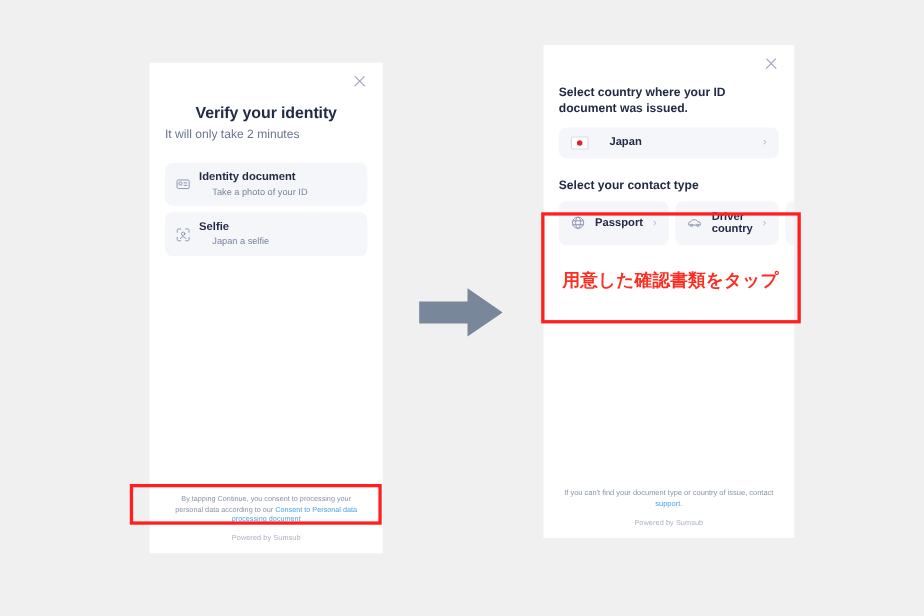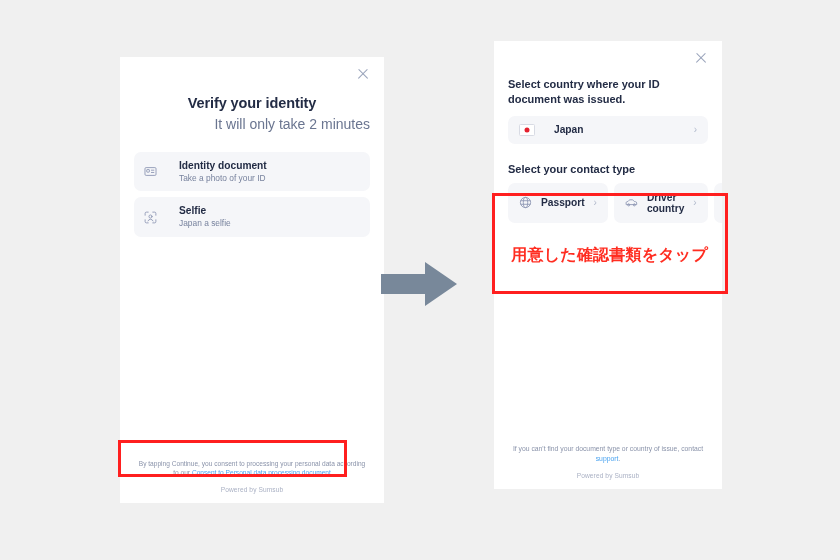--- a/index.html
+++ b/index.html
@@ -15,21 +15,21 @@
     position: relative;
   }
 
   
   .panel {
     position: absolute;
     background: #ffffff;
     box-sizing: border-box;
     overflow: hidden;
   }
-  #panel-left  { left: 120px; top: 57px; width: 264px; height: 446px; }
+  #panel-left  { left: 136px; top: 57px; width: 212px; height: 446px; }
   #panel-right { left: 494px; top: 41px; width: 228px; height: 448px; }
 
   .panel-inner {
     position: relative;
     width: 100%;
     height: 100%;
     box-sizing: border-box;
     padding: 0 14px;
     display: flex;
     flex-direction: column;
@@ -66,40 +66,40 @@
   
   .title-main {
     text-align: center;
     font-size: 14.5px;
     font-weight: bold;
     color: #232c45;
     margin-top: 8px;
     letter-spacing: -0.1px;
   }
   .title-sub {
-    text-align: right;
-    font-size: 14px;
+    text-align: left;
+    font-size: 11px;
     color: #6a7590;
     margin-top: 5px;
   }
 
   
   .rows {
     margin-top: 20px;
     display: flex;
     flex-direction: column;
     gap: 6px;
   }
   .row {
     background: #f5f6f9;
     border-radius: 7px;
     padding: 8px 10px;
     display: flex;
     align-items: center;
-    gap: 22px;
+    gap: 8px;
     cursor: pointer;
   }
   .row .row-ico {
     flex: 0 0 auto;
     width: 13px;
     height: 13px;
     display: flex;
     align-items: center;
     justify-content: center;
     color: #8d97b4;
@@ -109,20 +109,21 @@
   .row-title {
     font-size: 10.2px;
     font-weight: bold;
     color: #232c45;
     line-height: 1.15;
   }
   .row-desc {
     font-size: 8.4px;
     color: #78839e;
     line-height: 1.15;
+    margin-left: 12px;
   }
 
   
   .left-footer {
     margin-top: auto;
     padding-bottom: 10px;
   }
   .consent {
     font-size: 6.6px;
     line-height: 1.45;

